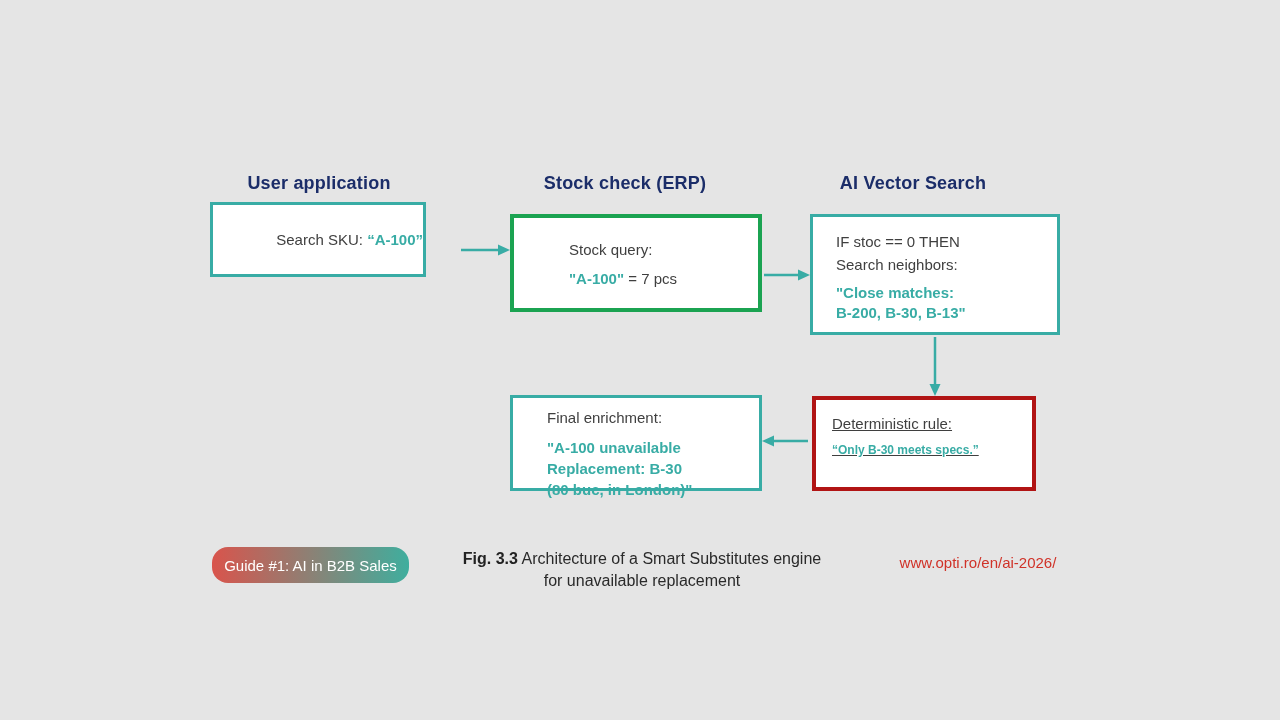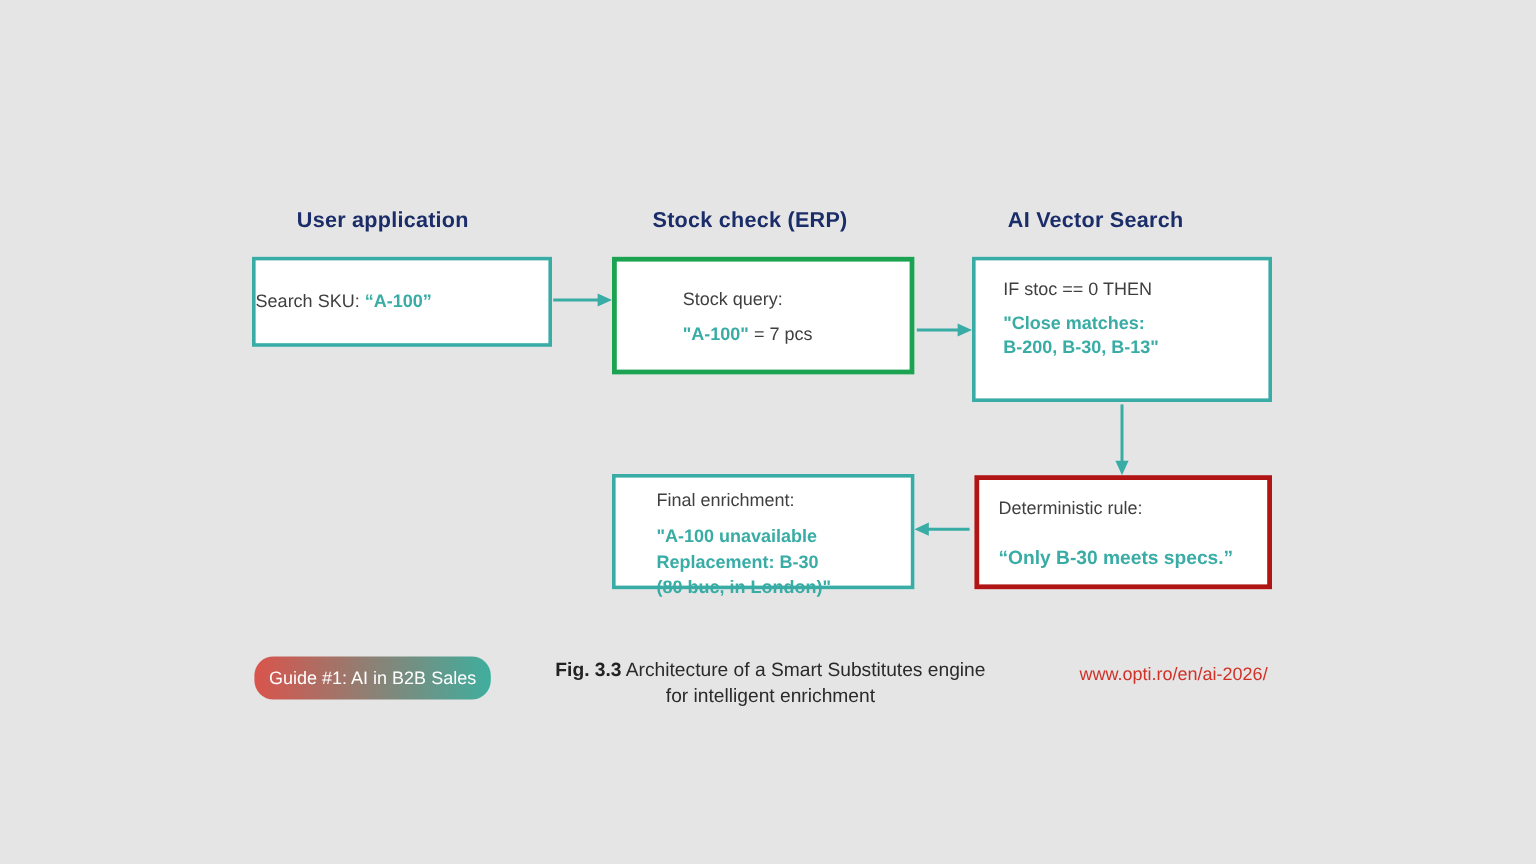--- a/index.html
+++ b/index.html
@@ -52,40 +52,41 @@
     color: var(--text-dark);
   }
   .teal-border { border: 3px solid var(--teal); }
   .green-border { border: 4px solid var(--green); }
   .red-border { border: 4px solid var(--red); }
 
   .teal-bold { color: var(--teal); font-weight: bold; }
   .dark { color: var(--text-dark); }
 
   .box-search {
-    left: 210px; top: 214px; width: 250px; height: 75px;
-    display: flex; align-items: center; justify-content: flex-start;
+    left: 210px; top: 202px; width: 216px; height: 75px;
+    display: flex; align-items: center; justify-content: flex-end;
     white-space: nowrap;
   }
   .box-stock {
     left: 510px; top: 214px; width: 252px; height: 98px;
     padding: 21px 0 0 55px;
   }
   .box-stock .row1 { margin-bottom: 7px; }
   .box-vector {
     left: 810px; top: 214px; width: 250px; height: 121px;
     padding: 13px 0 0 23px;
     line-height: 23px;
   }
   .box-vector .quote { margin-top: 7px; line-height: 20px; }
   .box-rule {
-    left: 812px; top: 396px; width: 248px; height: 95px;
+    left: 812px; top: 396px; width: 224px; height: 95px;
     padding: 13px 0 0 16px;
+    text-decoration: underline;
   }
-  .box-rule .quote { margin-top: 20px; font-size: 16px; }
+  .box-rule .quote { margin-top: 4px; font-size: 12px; }
   .box-enrich {
     left: 510px; top: 395px; width: 252px; height: 96px;
     padding: 9px 0 0 34px;
   }
   .box-enrich .quote { margin-top: 8px; line-height: 21px; }
 
   .badge {
     position: absolute;
     left: 212px; top: 547px; width: 197px; height: 36px;
     border-radius: 16px;
@@ -151,20 +152,21 @@
   <div class="box green-border box-stock">
     <div class="row1 dark">Stock query:</div>
     <div>
       <span class="teal-bold">"A-100"</span>
       <span class="dark"> = 7 pcs</span>
     </div>
   </div>
 
   <div class="box teal-border box-vector">
     <div class="dark">IF stoc == 0 THEN</div>
+    <div class="dark">Search neighbors:</div>
     <div class="quote">
       <div class="teal-bold">"Close matches:</div>
       <div class="teal-bold">B-200, B-30, B-13"</div>
     </div>
   </div>
 
   <div class="box red-border box-rule">
     <div class="dark">Deterministic rule:</div>
     <div class="quote teal-bold">“Only B-30 meets specs.”</div>
   </div>
@@ -175,18 +177,18 @@
       <div class="teal-bold">"A-100 unavailable</div>
       <div class="teal-bold">Replacement: B-30</div>
       <div class="teal-bold">(80 buc, in London)"</div>
     </div>
   </div>
 
   <div class="badge">Guide #1: AI in B2B Sales</div>
 
   <div class="caption">
     <div><b>Fig. 3.3</b><span> Architecture of a Smart Substitutes engine</span></div>
-    <div>for intelligent enrichment</div>
+    <div>for unavailable replacement</div>
   </div>
 
   <div class="url">www.opti.ro/en/ai-2026/</div>
 
 </div>
 
 </body></html>

